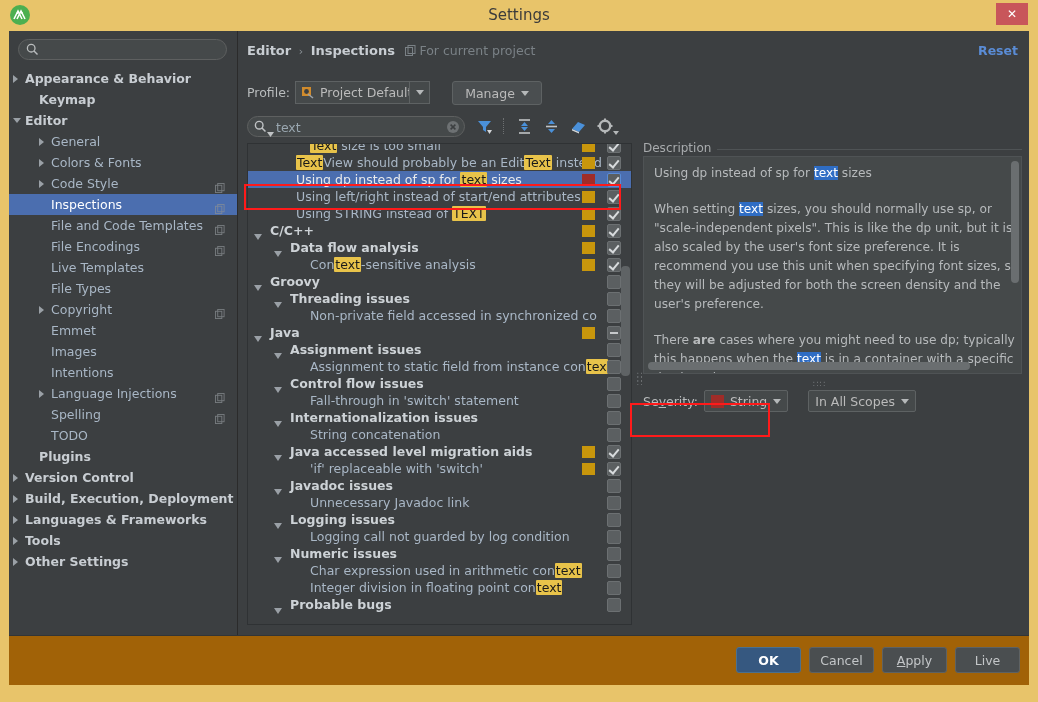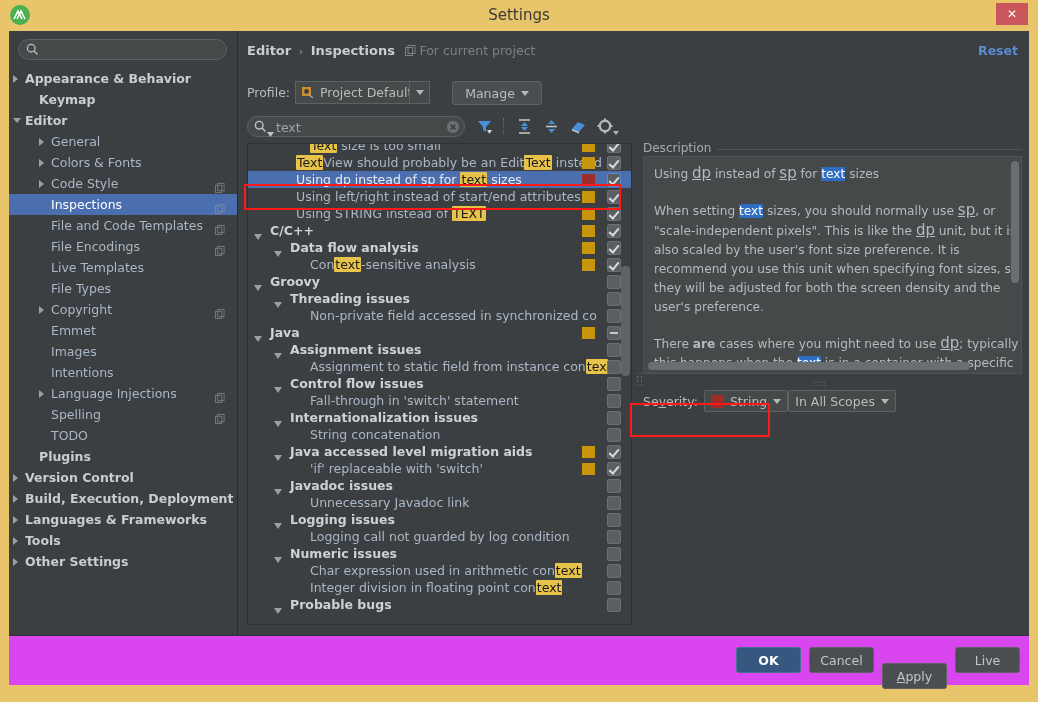--- a/index.html
+++ b/index.html
@@ -315,21 +315,21 @@
   .desc-text {
     position: absolute; left: 10px; top: 7px;
     width: 372px;
     font-size: 12.2px;
     line-height: 19px;
     color: #b7babc;
     white-space: nowrap;
   }
   .desc-text p { margin: 0 0 17px 0; white-space: normal; width: 372px;}
   .desc-text .bhl { background: #2f6dc4; color: #ffffff; }
-  .sm { font-size: 15px; text-decoration: underline; }
+  .sm { font-size: 12px; }
   .desc-vscroll {
     position: absolute; right: 2px; top: 4px;
     width: 8px; height: 122px;
     background: #6a6e70;
     border-radius: 4px;
   }
   .desc-hscroll {
     position: absolute; left: 4px; bottom: 3px;
     width: 322px; height: 8px;
     background: #6a6e70;
@@ -355,42 +355,42 @@
     display: flex; align-items: center;
     padding: 0 6px;
     cursor: pointer;
     box-sizing: border-box;
   }
   .sev-combo .swatch {
     width: 13px; height: 13px; background: #9f2c28; margin-right: 6px; flex:none;
   }
   .sev-combo span { font-size: 12.5px; color: #bbbbbb; margin-right: 6px; white-space: nowrap;}
   .scope-combo {
-    height: 22px; margin-left: 0;
+    height: 22px; margin-left: 20px;
     background: #45494a;
     border: 1px solid #5e6263;
     border-radius: 2px;
     display: flex; align-items: center;
     padding: 0 6px;
     cursor: pointer;
     box-sizing: border-box;
   }
   .scope-combo span { font-size: 12.5px; color: #bbbbbb; margin-right: 6px; white-space: nowrap;}
   
   .redbox {
     position: absolute;
     border: 2px solid #ff1a1a;
     pointer-events: none;
     z-index: 50;
   }
   
   .bottombar {
     position: absolute; left: 0; bottom: 0;
     width: 1020px; height: 49px;
-    background: #d946ef;
+    background: #a16207;
     border-top: 1px solid #323537;
   }
   .btn {
     position: absolute; top: 11px;
     height: 26px;
     border-radius: 3px;
     border: 1px solid #5e6263;
     background: #4a4e50;
     color: #c3c6c8;
     font-size: 12.5px;
@@ -855,21 +855,21 @@
 
     </div>
 
     <div class="bottombar">
       <div class="btn primary" style="left:727px; width:65px;">
         <span>OK</span>
       </div>
       <div class="btn" style="left:800px; width:65px;">
         <span>Cancel</span>
       </div>
-      <div class="btn" style="left:873px; width:65px;margin-top:16px;">
+      <div class="btn" style="left:873px; width:65px;">
         <span><u>A</u><span>pply</span></span>
       </div>
       <div class="btn" style="left:946px; width:65px;">
         <span>Live</span>
       </div>
     </div>
 
   </div>
 
   <div class="redbox" style="left:244px; top:184px; width:373px; height:22px;"></div>

